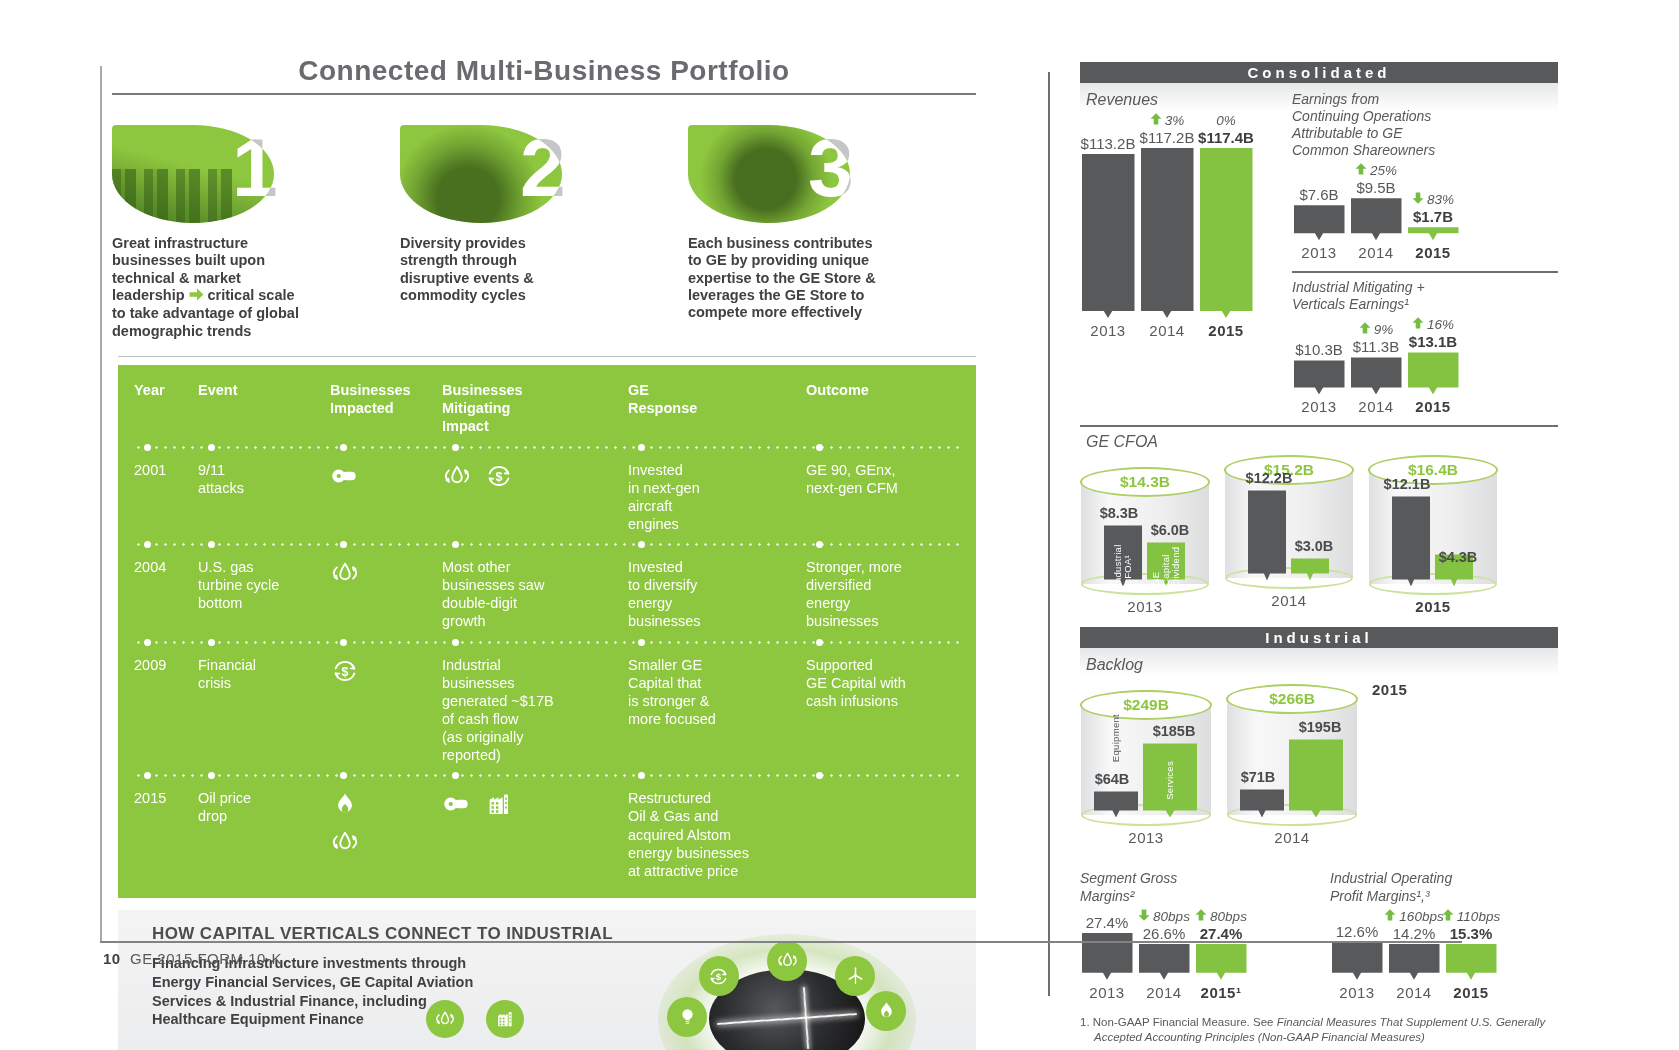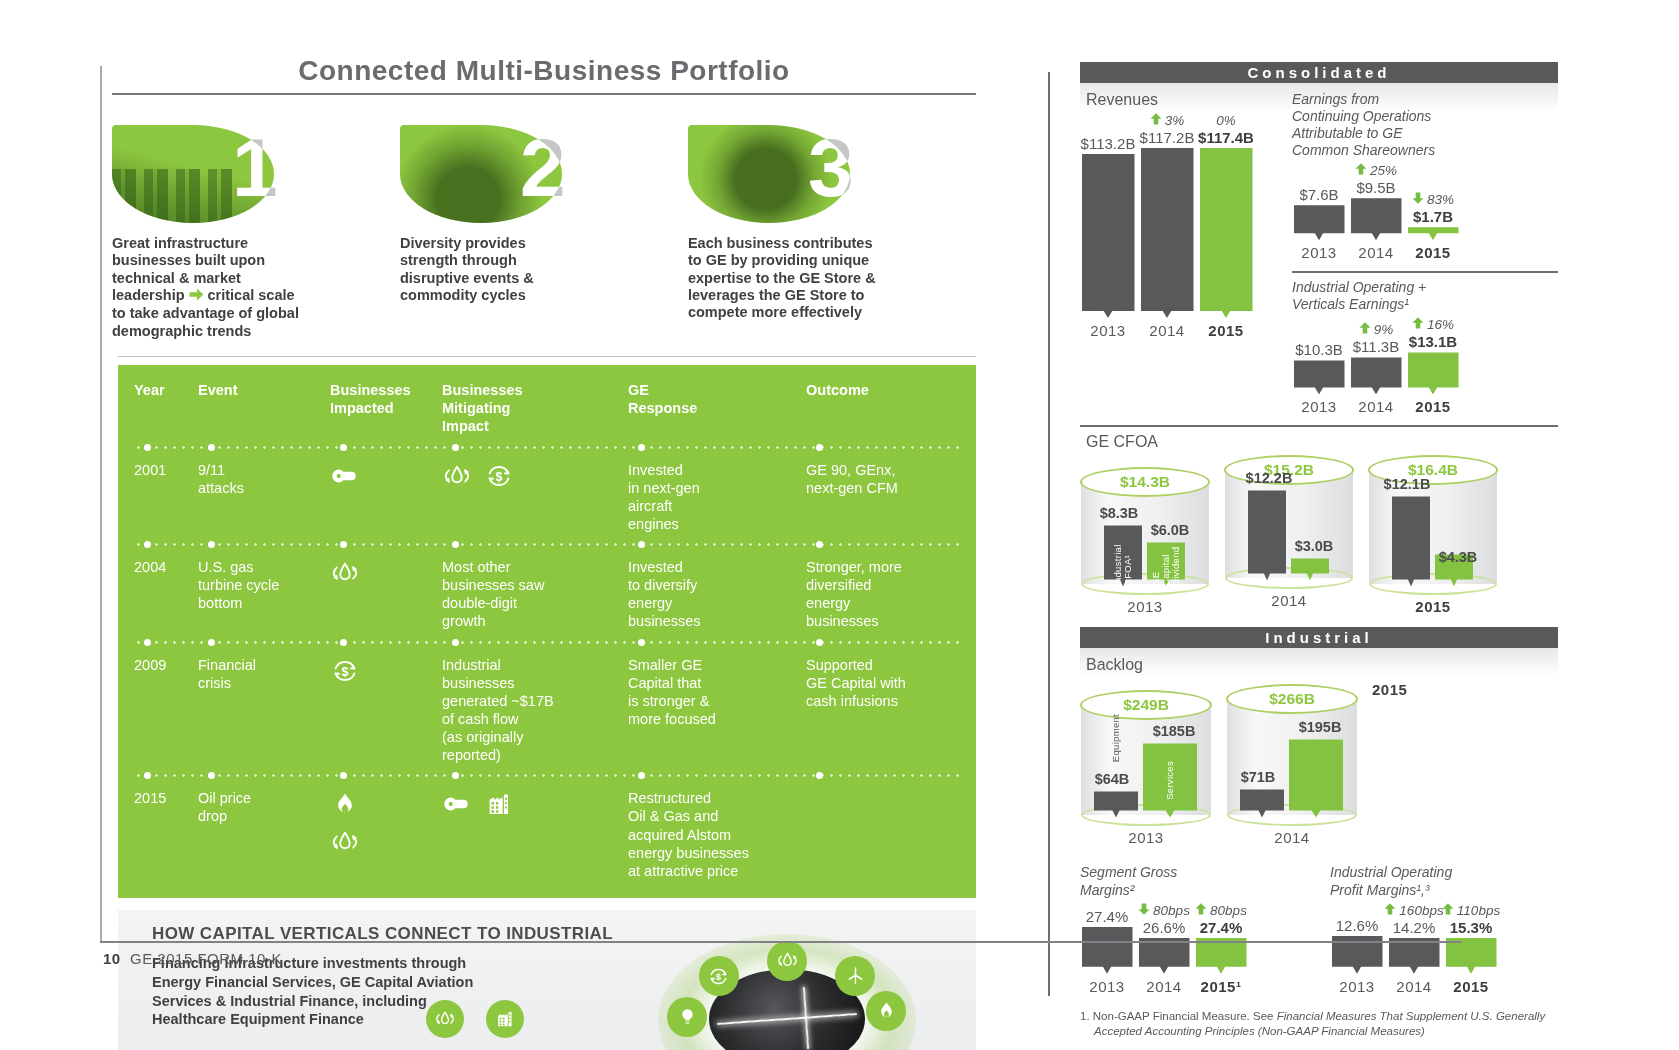--- a/index.html
+++ b/index.html
@@ -50,21 +50,21 @@
   .flare-h{position:absolute;left:8px;top:49px;width:140px;height:2px;background:rgba(255,255,255,.95);box-shadow:0 0 6px 1px rgba(255,255,255,.8);transform:rotate(-4deg);}
   .flare-v{position:absolute;left:96px;top:18px;width:2px;height:62px;background:rgba(255,255,255,.9);box-shadow:0 0 5px 1px rgba(255,255,255,.7);transform:rotate(-4deg);}
   .ring-ic{position:absolute;width:40px;height:40px;border-radius:50%;background:#8DC63F;display:flex;align-items:center;justify-content:center;}
   .ring-ic svg{width:23px;height:23px;}
 
   
   .right-col{position:absolute;left:1080px;top:54px;width:478px;}
   .r-title{text-align:center;font-size:31px;font-weight:bold;color:#6A6B6E;letter-spacing:.5px;}
   .sec-bar{height:21px;background:#58595B;color:#fff;text-align:center;font-size:15px;font-weight:bold;letter-spacing:4px;line-height:21px;margin-top:8px;}
   .fade-strip{height:28px;background:linear-gradient(180deg,#E6E7E8,rgba(255,255,255,0));margin-bottom:-26px;}
-  .chart-label{font-size:16px;color:#58595B;margin:6px 0 2px 6px;}
+  .chart-label{font-style:italic;font-size:16px;color:#58595B;margin:6px 0 2px 6px;}
   .small-title{font-style:italic;font-size:14px;line-height:1.22;color:#58595B;margin:6px 0 4px 0;}
   .cons-wrap{display:flex;}
   .cons-left{width:212px;}
   .cons-right{width:266px;}
   .trio{display:flex;align-items:flex-end;gap:3px;}
   .tcol{display:flex;flex-direction:column;justify-content:flex-end;align-items:center;}
   .delta{display:flex;align-items:center;justify-content:center;gap:3px;font-style:italic;font-size:13.5px;color:#58595B;margin-bottom:1px;white-space:nowrap;}
   .delta svg{width:12px;height:12px;}
   .vlabel{font-size:15px;color:#58595B;margin-bottom:2px;white-space:nowrap;}
   .vlabel.bold{font-weight:bold;color:#3E3E40;}
@@ -84,21 +84,21 @@
   .cyl-bot{position:absolute;left:1px;right:1px;bottom:0;height:22px;border:2px solid #CBE29A;border-radius:50%;box-sizing:border-box;z-index:2;}
   .cbar{position:absolute;bottom:9px;z-index:4;clip-path:polygon(0 0,100% 0,100% calc(100% - 7px),58% calc(100% - 7px),50% 100%,42% calc(100% - 7px),0 calc(100% - 7px));}
   .cbar.dark{background:#58595B;}
   .cbar.green{background:#83C341;}
   .clabel{position:absolute;z-index:5;font-size:14.5px;font-weight:bold;color:#4A4B4D;white-space:nowrap;transform:translateX(-50%);}
   .vtext{position:absolute;z-index:6;display:flex;align-items:center;justify-content:center;overflow:hidden;}
   .vtext span{writing-mode:vertical-rl;transform:rotate(180deg);font-size:9.5px;line-height:10px;letter-spacing:.3px;}
   .cyear{font-size:15px;color:#58595B;margin-top:3px;letter-spacing:.5px;}
   .cyear.bold{font-weight:bold;color:#3E3E40;}
 
-  .marg-row{display:flex;gap:22px;margin-top:12px;}
+  .marg-row{display:flex;gap:22px;margin-top:18px;}
   .marg-block{width:228px;}
   .foots{margin-top:14px;font-size:11.5px;line-height:1.35;color:#58595B;width:474px;}
   .fn{padding-left:14px;text-indent:-14px;margin-bottom:2px;}
 
   .footer-line{position:absolute;left:100px;top:941px;width:1362px;border-top:2px solid #808285;}
   .footer-text{position:absolute;left:103px;top:950px;font-size:15px;color:#58595B;letter-spacing:.5px;}
   .footer-text b{color:#414042;}
 </style>
 </head>
 <body>
@@ -509,21 +509,21 @@
                     <path d="M6 .3 L11.5 5.8 H8.3 V11.6 H3.7 V5.8 H.5 Z" fill="#76BC43"></path>
                   </svg></span>
                 <span>83%</span>
               </div>
               <div class="vlabel bold">$1.7B</div>
               <div class="bar green" style="height: 13px;"></div>
               <div class="tyear bold">2015</div>
             </div>
           </div>
         <hr class="sub-divider">
-        <div class="small-title pre">Industrial Operating +
+        <div class="small-title pre">Industrial Mitigating +
 Verticals Earnings¹</div>
         <div id="verticals-chart" class="trio">
             <div class="tcol" style="width: 54px; height: 98px;">
               <div class="vlabel">$10.3B</div>
               <div class="bar dark" style="height: 34px;"></div>
               <div class="tyear">2013</div>
             </div>
             <div class="tcol" style="width: 54px; height: 98px;">
               <div class="delta">
                 <span><svg viewBox="0 0 12 12">

